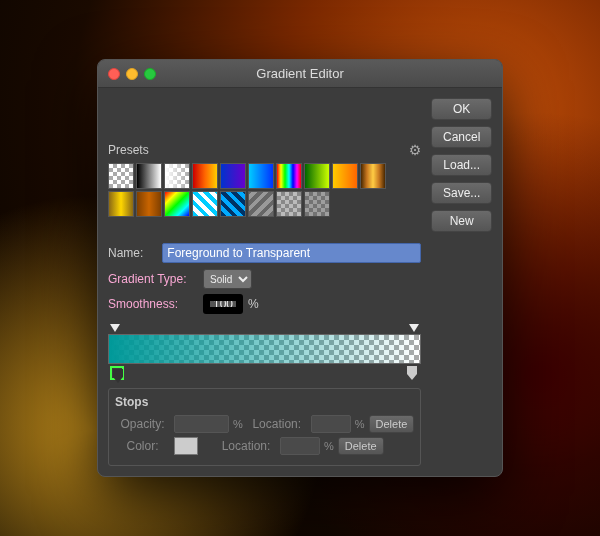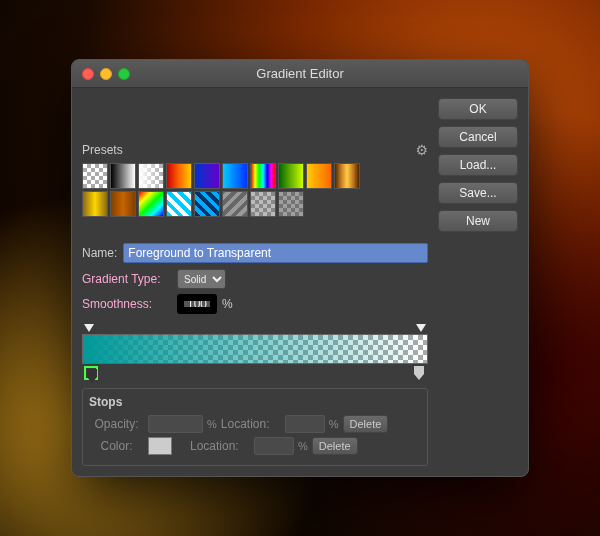--- a/index.html
+++ b/index.html
@@ -25,21 +25,21 @@
       position: absolute;
       inset: 0;
       background: 
         radial-gradient(circle at 15% 80%, #b8861a 0%, transparent 35%),
         radial-gradient(circle at 90% 70%, #3a0000 0%, transparent 40%);
       z-index: 0;
     }
     .dialog {
       position: relative;
       z-index: 10;
-      width: 458px;
+      width: 406px;
       background: #3c3c3c;
       border-radius: 8px;
       box-shadow: 0 20px 60px rgba(0,0,0,0.8);
       border: 1px solid #555;
       overflow: hidden;
     }
     .titlebar {
       background: linear-gradient(180deg, #5a5a5a 0%, #4a4a4a 100%);
       height: 28px;
       display: flex;
@@ -167,21 +167,21 @@
       border-radius: 4px;
       color: #eee;
       font-size: 12px;
       cursor: pointer;
       text-align: center;
       line-height: 20px;
     }
     .name-row {
       display: flex;
       align-items: center;
-      gap: 6px;
+      gap: 19px;
       margin-bottom: 6px;
     }
     .name-label {
       color: #ccc;
       font-size: 12px;
       white-space: nowrap;
     }
     .name-input {
       flex: 1;
       height: 20px;
@@ -325,21 +325,21 @@
       padding: 0 2px;
     }
     .stop-pct {
       color: #888;
       font-size: 11px;
     }
     .stop-location-label {
       color: #888;
       font-size: 12px;
       width: 60px;
-      text-align: left;
+      text-align: center;
     }
     .stop-location-input {
       width: 40px;
       height: 18px;
       background: #4a4a4a;
       border: 1px solid #555;
       color: #aaa;
       font-size: 11px;
       border-radius: 2px;
       padding: 0 2px;

